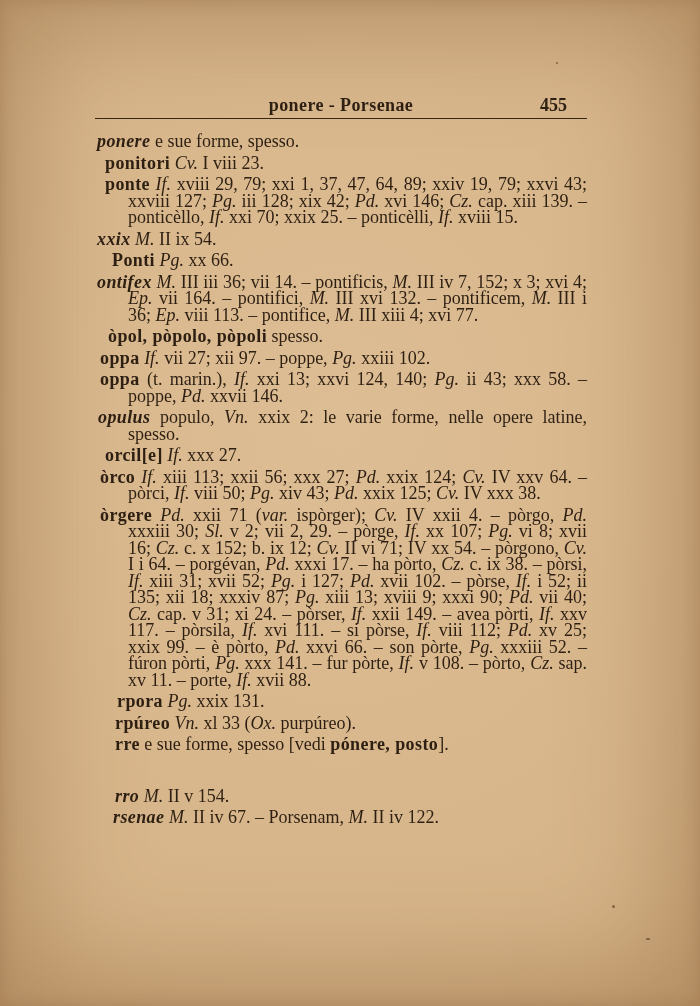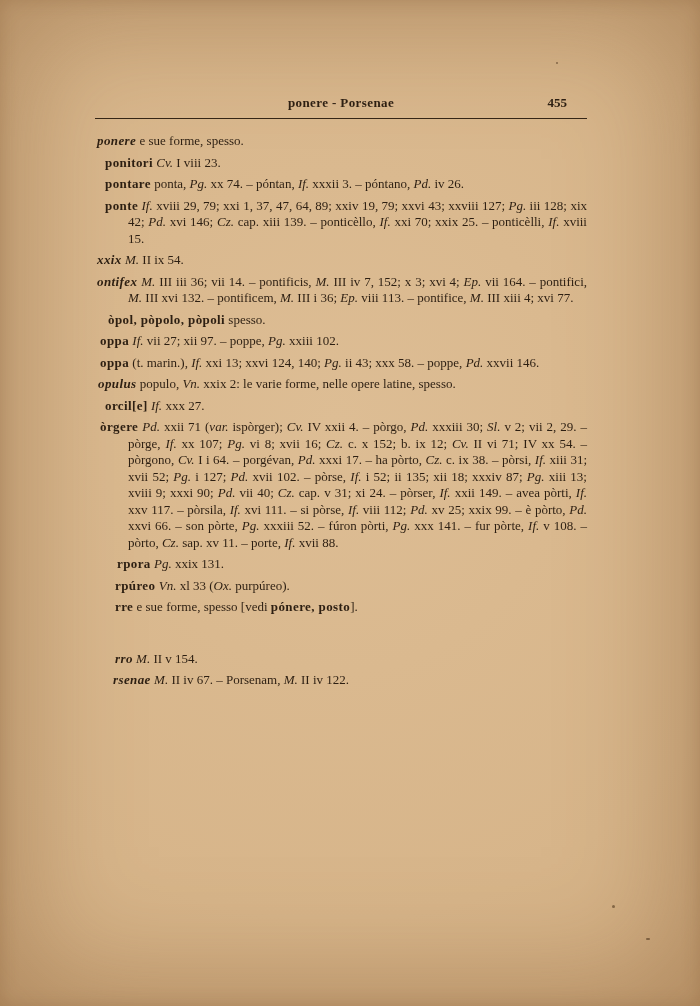--- a/index.html
+++ b/index.html
@@ -3,54 +3,55 @@
 <meta charset="utf-8">
 <style>
   html,body{margin:0;padding:0;background:#cfa97c;}
   .page{
     position:relative;width:700px;height:1006px;overflow:hidden;
     background:radial-gradient(120% 90% at 48% 42%, #ddbd94 0%, #d7b58a 55%, #cda77a 100%);
     box-shadow:inset 0 0 110px 28px rgba(125,85,45,.38), inset 0 0 18px rgba(110,70,35,.25);
     font-family:"Liberation Serif","DejaVu Serif",serif;color:#2d1f12;
   }
   .content{position:absolute;left:95px;top:95px;width:492px;}
-  .header{position:relative;height:18px;font-size:13px;font-weight:bold;}
+  .header{position:relative;height:18px;font-size:18px;font-weight:bold;}
   .title{position:absolute;left:50%;transform:translateX(-50%);letter-spacing:.4px;white-space:nowrap;}
   .pagenum{position:absolute;right:20px;}
   .rule{margin-top:5px;border-top:1.6px solid #352616;}
   .entries{margin-top:14px;}
-  p.entry{margin:0 0 5px;padding-left:33px;font-size:13px;line-height:16.5px;text-align:justify;}
+  p.entry{margin:0 0 5px;padding-left:33px;font-size:18px;line-height:16.5px;text-align:justify;}
   .hw{font-weight:bold;letter-spacing:.4px;}
   .hw.bi{font-style:italic;}
   .it{font-style:italic;}
   .bd{font-weight:bold;letter-spacing:.4px;}
   .speck{position:absolute;background:rgba(70,45,22,.55);border-radius:50%;}
 </style>
 </head>
 <body>
 
 <div class="page">
   <div class="content">
     <div class="header">
       <span class="title">ponere - Porsenae</span>
       <span class="pagenum">455</span>
     </div>
     <div class="rule"></div>
     <div class="entries">
         <p class="entry" style="text-indent: -31px;"><span class="hw bi">ponere</span> e sue forme, spesso.</p>
         <p class="entry" style="text-indent: -23px;"><span class="hw">ponitori</span> <span class="it">Cv.</span> I viii 23.</p>
-        <p class="entry" style="text-indent: -23px;"><span class="hw">pontare</span> ponta, <span class="it">Pg.</span> xx 74. – póntan, <span class="it">If.</span> xxxii 3. – póntano, <span class="it">Pd.</span> iv 26.</p>
         <p class="entry" style="text-indent: -23px;"><span class="hw">ponte</span> <span class="it">If.</span> xviii 29, 79; xxi 1, 37, 47, 64, 89; xxiv 19, 79; xxvi 43; xxviii 127; <span class="it">Pg.</span> iii 128; xix 42; <span class="it">Pd.</span> xvi 146; <span class="it">Cz.</span> cap. xiii 139. – ponticèllo, <span class="it">If.</span> xxi 70; xxix 25. – ponticèlli, <span class="it">If.</span> xviii 15.</p>
         <p class="entry" style="text-indent: -31px;"><span class="hw bi">xxix</span> <span class="it">M.</span> II ix 54.</p>
+        <p class="entry" style="text-indent: -16px;"><span class="hw">Ponti</span> <span class="it">Pg.</span> xx 66.</p>
         <p class="entry" style="text-indent: -31px;"><span class="hw bi">ontifex</span> <span class="it">M.</span> III iii 36; vii 14. – pontificis, <span class="it">M.</span> III iv 7, 152; x 3; xvi 4; <span class="it">Ep.</span> vii 164. – pontifici, <span class="it">M.</span> III xvi 132. – pontificem, <span class="it">M.</span> III i 36; <span class="it">Ep.</span> viii 113. – pontifice, <span class="it">M.</span> III xiii 4; xvi 77.</p>
         <p class="entry" style="text-indent: -28px; margin-left: 8px;"><span class="hw">òpol, pòpolo, pòpoli</span> spesso.</p>
         <p class="entry" style="text-indent: -28px;"><span class="hw">oppa</span> <span class="it">If.</span> vii 27; xii 97. – poppe, <span class="it">Pg.</span> xxiii 102.</p>
         <p class="entry" style="text-indent: -28px;"><span class="hw">oppa</span> (t. marin.), <span class="it">If.</span> xxi 13; xxvi 124, 140; <span class="it">Pg.</span> ii 43; xxx 58. – poppe, <span class="it">Pd.</span> xxvii 146.</p>
         <p class="entry" style="text-indent: -30px;"><span class="hw bi">opulus</span> populo, <span class="it">Vn.</span> xxix 2: le varie forme, nelle opere latine, spesso.</p>
         <p class="entry" style="text-indent: -23px;"><span class="hw">orcil[e]</span> <span class="it">If.</span> xxx 27.</p>
+        <p class="entry" style="text-indent: -28px;"><span class="hw">òrco</span> <span class="it">If.</span> xiii 113; xxii 56; xxx 27; <span class="it">Pd.</span> xxix 124; <span class="it">Cv.</span> IV xxv 64. – pòrci, <span class="it">If.</span> viii 50; <span class="it">Pg.</span> xiv 43; <span class="it">Pd.</span> xxix 125; <span class="it">Cv.</span> IV xxx 38.</p>
         <p class="entry" style="text-indent: -28px;"><span class="hw">òrgere</span> <span class="it">Pd.</span> xxii 71 (<span class="it">var.</span> ispòrger); <span class="it">Cv.</span> IV xxii 4. – pòrgo, <span class="it">Pd.</span> xxxiii 30; <span class="it">Sl.</span> v 2; vii 2, 29. – pòrge, <span class="it">If.</span> xx 107; <span class="it">Pg.</span> vi 8; xvii 16; <span class="it">Cz.</span> c. x 152; b. ix 12; <span class="it">Cv.</span> II vi 71; IV xx 54. – pòrgono, <span class="it">Cv.</span> I i 64. – porgévan, <span class="it">Pd.</span> xxxi 17. – ha pòrto, <span class="it">Cz.</span> c. ix 38. – pòrsi, <span class="it">If.</span> xiii 31; xvii 52; <span class="it">Pg.</span> i 127; <span class="it">Pd.</span> xvii 102. – pòrse, <span class="it">If.</span> i 52; ii 135; xii 18; xxxiv 87; <span class="it">Pg.</span> xiii 13; xviii 9; xxxi 90; <span class="it">Pd.</span> vii 40; <span class="it">Cz.</span> cap. v 31; xi 24. – pòrser, <span class="it">If.</span> xxii 149. – avea pòrti, <span class="it">If.</span> xxv 117. – pòrsila, <span class="it">If.</span> xvi 111. – si pòrse, <span class="it">If.</span> viii 112; <span class="it">Pd.</span> xv 25; xxix 99. – è pòrto, <span class="it">Pd.</span> xxvi 66. – son pòrte, <span class="it">Pg.</span> xxxiii 52. – fúron pòrti, <span class="it">Pg.</span> xxx 141. – fur pòrte, <span class="it">If.</span> v 108. – pòrto, <span class="it">Cz.</span> sap. xv 11. – porte, <span class="it">If.</span> xvii 88.</p>
         <p class="entry" style="text-indent: -11px;"><span class="hw">rpora</span> <span class="it">Pg.</span> xxix 131.</p>
         <p class="entry" style="text-indent: -13px;"><span class="hw">rpúreo</span> <span class="it">Vn.</span> xl 33 (<span class="it">Ox.</span> purpúreo).</p>
         <p class="entry" style="text-indent: -13px;"><span class="hw">rre</span> e sue forme, spesso [vedi <span class="bd">pónere, posto</span>].</p>
         <p class="entry" style="text-indent: -13px; margin-top: 35px;"><span class="hw bi">rro</span> <span class="it">M.</span> II v 154.</p>
         <p class="entry" style="text-indent: -15px;"><span class="hw bi">rsenae</span> <span class="it">M.</span> II iv 67. – Porsenam, <span class="it">M.</span> II iv 122.</p>
       </div>
   </div>
   <div class="speck" style="left:612px;top:905px;width:3px;height:3px;"></div>
   <div class="speck" style="left:646px;top:938px;width:4px;height:2px;border-radius:2px;"></div>

